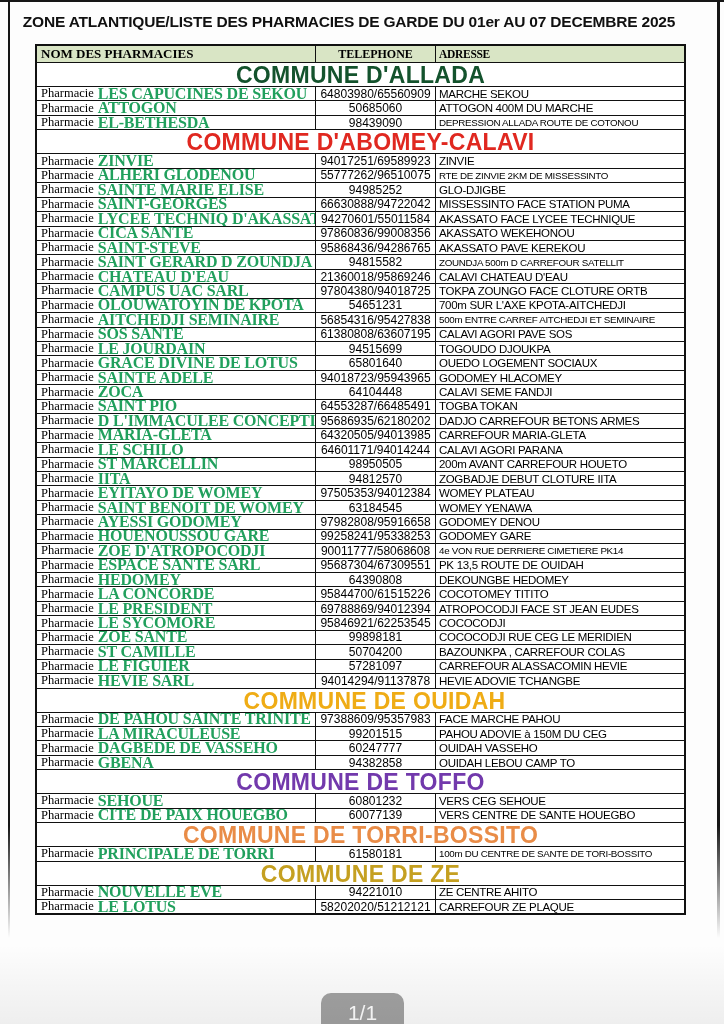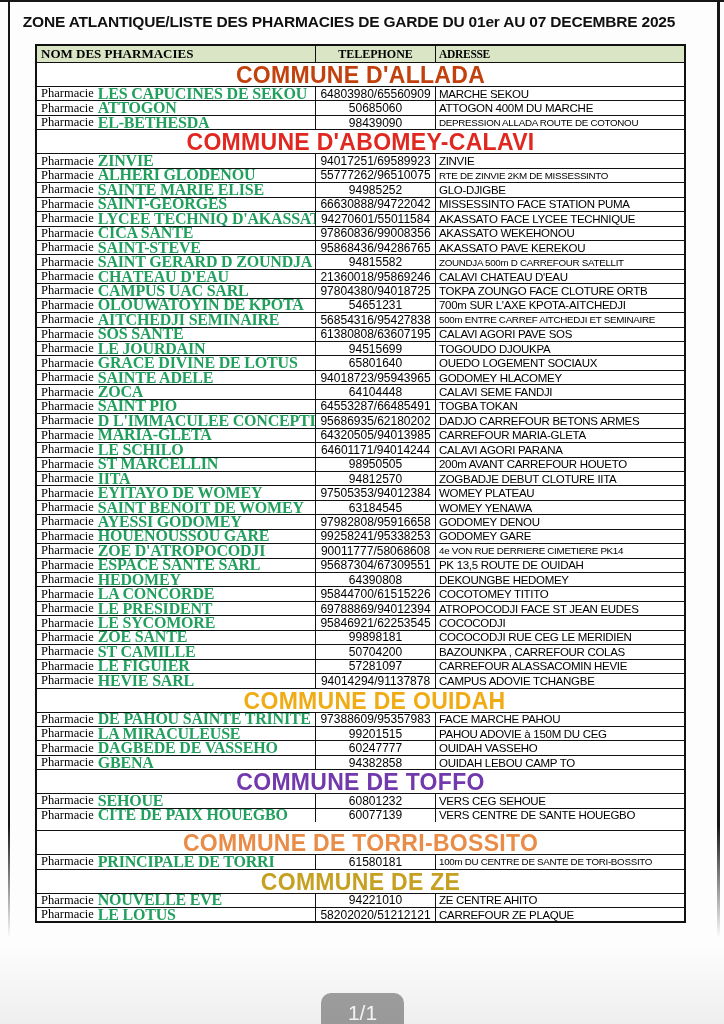--- a/index.html
+++ b/index.html
@@ -76,21 +76,21 @@
 
 <div class="doc-title">ZONE ATLANTIQUE/LISTE DES PHARMACIES DE GARDE DU 01er AU 07 DECEMBRE 2025</div>
 
 <div class="ptable">
   <div class="header-row">
     <div class="cell name">NOM DES PHARMACIES</div>
     <div class="cell phone">TELEPHONE</div>
     <div class="cell addr">ADRESSE</div>
   </div>
 
-<div class="commune-row" style="color: #c2410c;">COMMUNE D'ALLADA</div>
+<div class="commune-row" style="color: #14532d;">COMMUNE D'ALLADA</div>
     <div class="prow">
       <div class="cell name">
         <span class="prefix">Pharmacie</span>
         <span class="pname">LES CAPUCINES DE SEKOU</span>
       </div>
       <div class="cell phone">64803980/65560909</div>
       <div class="cell addr">MARCHE SEKOU</div>
     </div>
     <div class="prow">
       <div class="cell name">
@@ -396,21 +396,21 @@
       </div>
       <div class="cell phone">57281097</div>
       <div class="cell addr">CARREFOUR ALASSACOMIN HEVIE</div>
     </div>
     <div class="prow">
       <div class="cell name">
         <span class="prefix">Pharmacie</span>
         <span class="pname">HEVIE SARL</span>
       </div>
       <div class="cell phone">94014294/91137878</div>
-      <div class="cell addr">CAMPUS ADOVIE TCHANGBE</div>
+      <div class="cell addr">HEVIE ADOVIE TCHANGBE</div>
     </div>
     <div class="commune-row" style="color: rgb(239, 172, 21); padding-left: 28px;">COMMUNE DE OUIDAH</div>
     <div class="prow">
       <div class="cell name">
         <span class="prefix">Pharmacie</span>
         <span class="pname">DE PAHOU SAINTE TRINITE</span>
       </div>
       <div class="cell phone">97388609/95357983</div>
       <div class="cell addr">FACE MARCHE PAHOU</div>
     </div>
@@ -448,21 +448,21 @@
       <div class="cell addr">VERS CEG SEHOUE</div>
     </div>
     <div class="prow">
       <div class="cell name">
         <span class="prefix">Pharmacie</span>
         <span class="pname">CITE DE PAIX HOUEGBO</span>
       </div>
       <div class="cell phone">60077139</div>
       <div class="cell addr">VERS CENTRE DE SANTE HOUEGBO</div>
     </div>
-    <div class="commune-row" style="color: rgb(233, 140, 71); margin-top: 8px;">COMMUNE DE TORRI-BOSSITO</div>
+    <div class="commune-row" style="color: rgb(233, 140, 71);">COMMUNE DE TORRI-BOSSITO</div>
     <div class="prow">
       <div class="cell name">
         <span class="prefix">Pharmacie</span>
         <span class="pname">PRINCIPALE DE TORRI</span>
       </div>
       <div class="cell phone">61580181</div>
       <div class="cell addr shrink">100m DU CENTRE DE SANTE DE TORI-BOSSITO</div>
     </div>
     <div class="commune-row" style="color: rgb(197, 160, 33);">COMMUNE DE ZE</div>
     <div class="prow">

